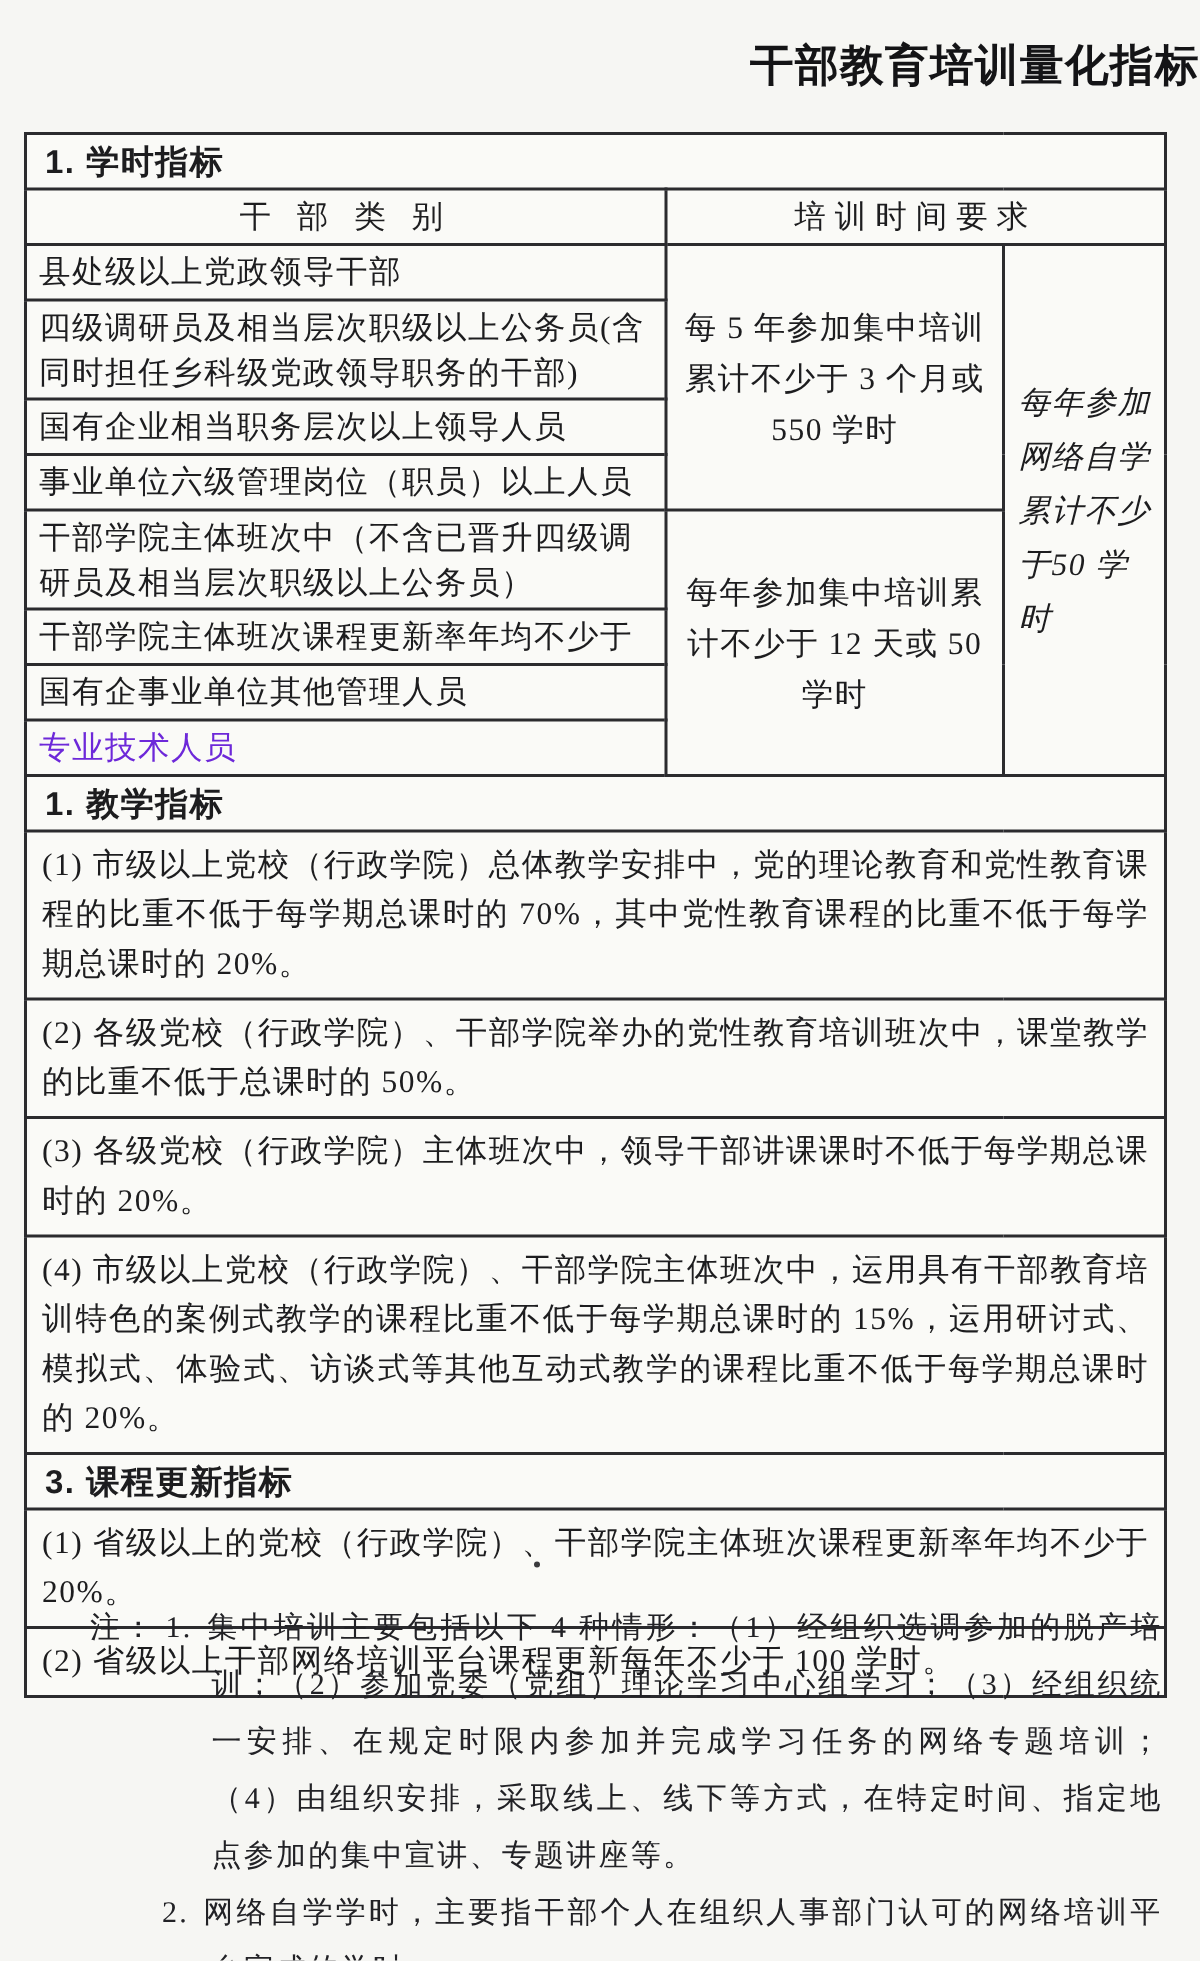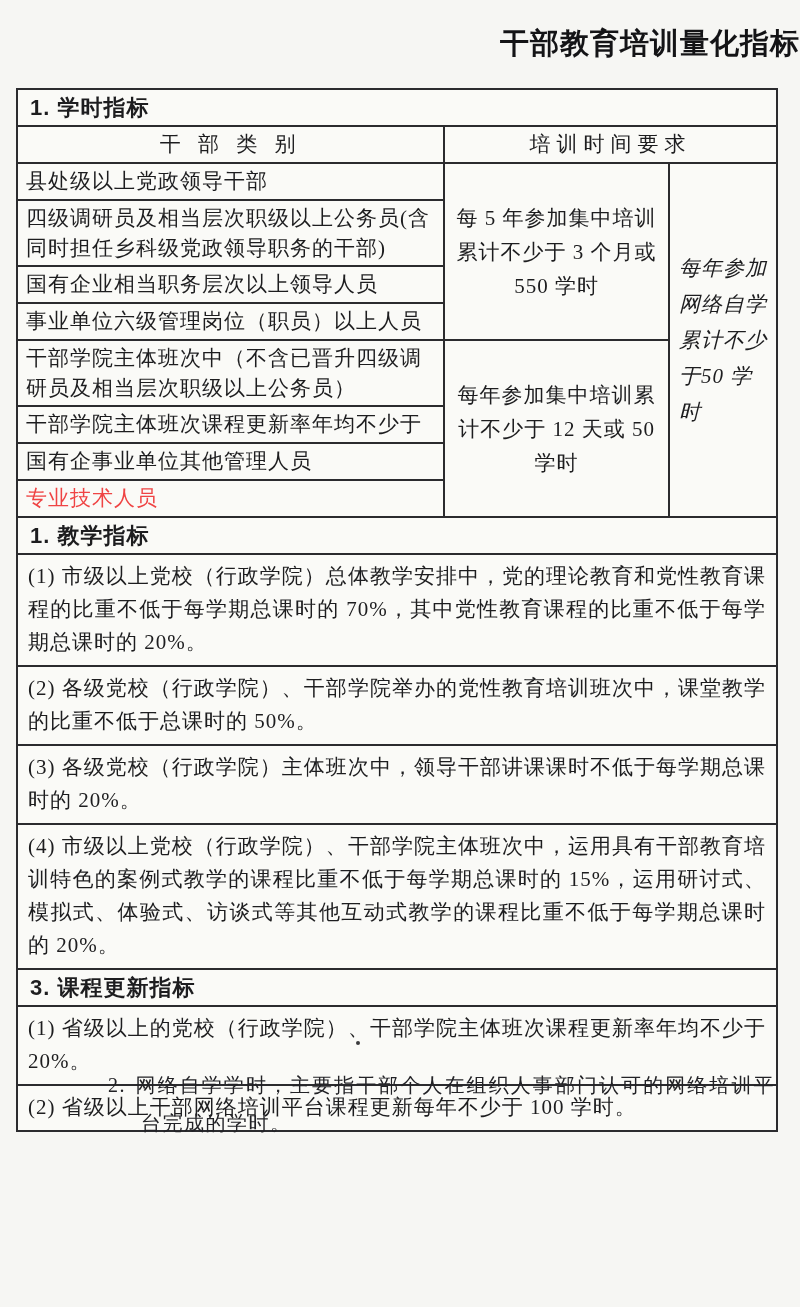--- a/index.html
+++ b/index.html
@@ -51,21 +51,21 @@
     margin-top: 41px;
   }
   td.col-head {
     text-align: center;
     height: 34px;
     letter-spacing: 6px;
   }
   td.cat { padding-left: 8px; }
   tr.r-single td.cat { height: 35px; }
   tr.r-double td.cat { height: 65px; line-height: 30px; margin-top: 47px; }
-  tr.r-last td.cat { height: 35px; color: #ef4444; margin-left: 11px; }
+  tr.r-last td.cat { height: 35px; color: #6d28d9; margin-left: 11px; }
   td.req {
     line-height: 34px;
     padding: 4px 8px;
     text-align: center;
   }
   td.req-net {
     line-height: 36px;
     padding: 4px 9px;
     font-style: italic;
   }
@@ -171,14 +171,15 @@
     </tr>
     <tr>
       <td class="para" colspan="3" style="height:44px"><span>(2)</span> <span>省级以上干部网络培训平台课程更新每年不少于 100 学时。</span></td>
     </tr>
   </tbody>
 </table>
 
 <div class="artifact-dot"></div>
 
 <div class="notes">
+  <div class="note-item-1"><span class="note-label">注：</span><span class="note-num">1.</span><span>集中培训主要包括以下 4 种情形：（1）经组织选调参加的脱产培训；（2）参加党委（党组）理论学习中心组学习；（3）经组织统一安排、在规定时限内参加并完成学习任务的网络专题培训；（4）由组织安排，采取线上、线下等方式，在特定时间、指定地点参加的集中宣讲、专题讲座等。</span></div>
   <div class="note-item-2"><span class="note-num">2.</span><span>网络自学学时，主要指干部个人在组织人事部门认可的网络培训平台完成的学时。</span></div>
 </div>
 
 </body></html>

